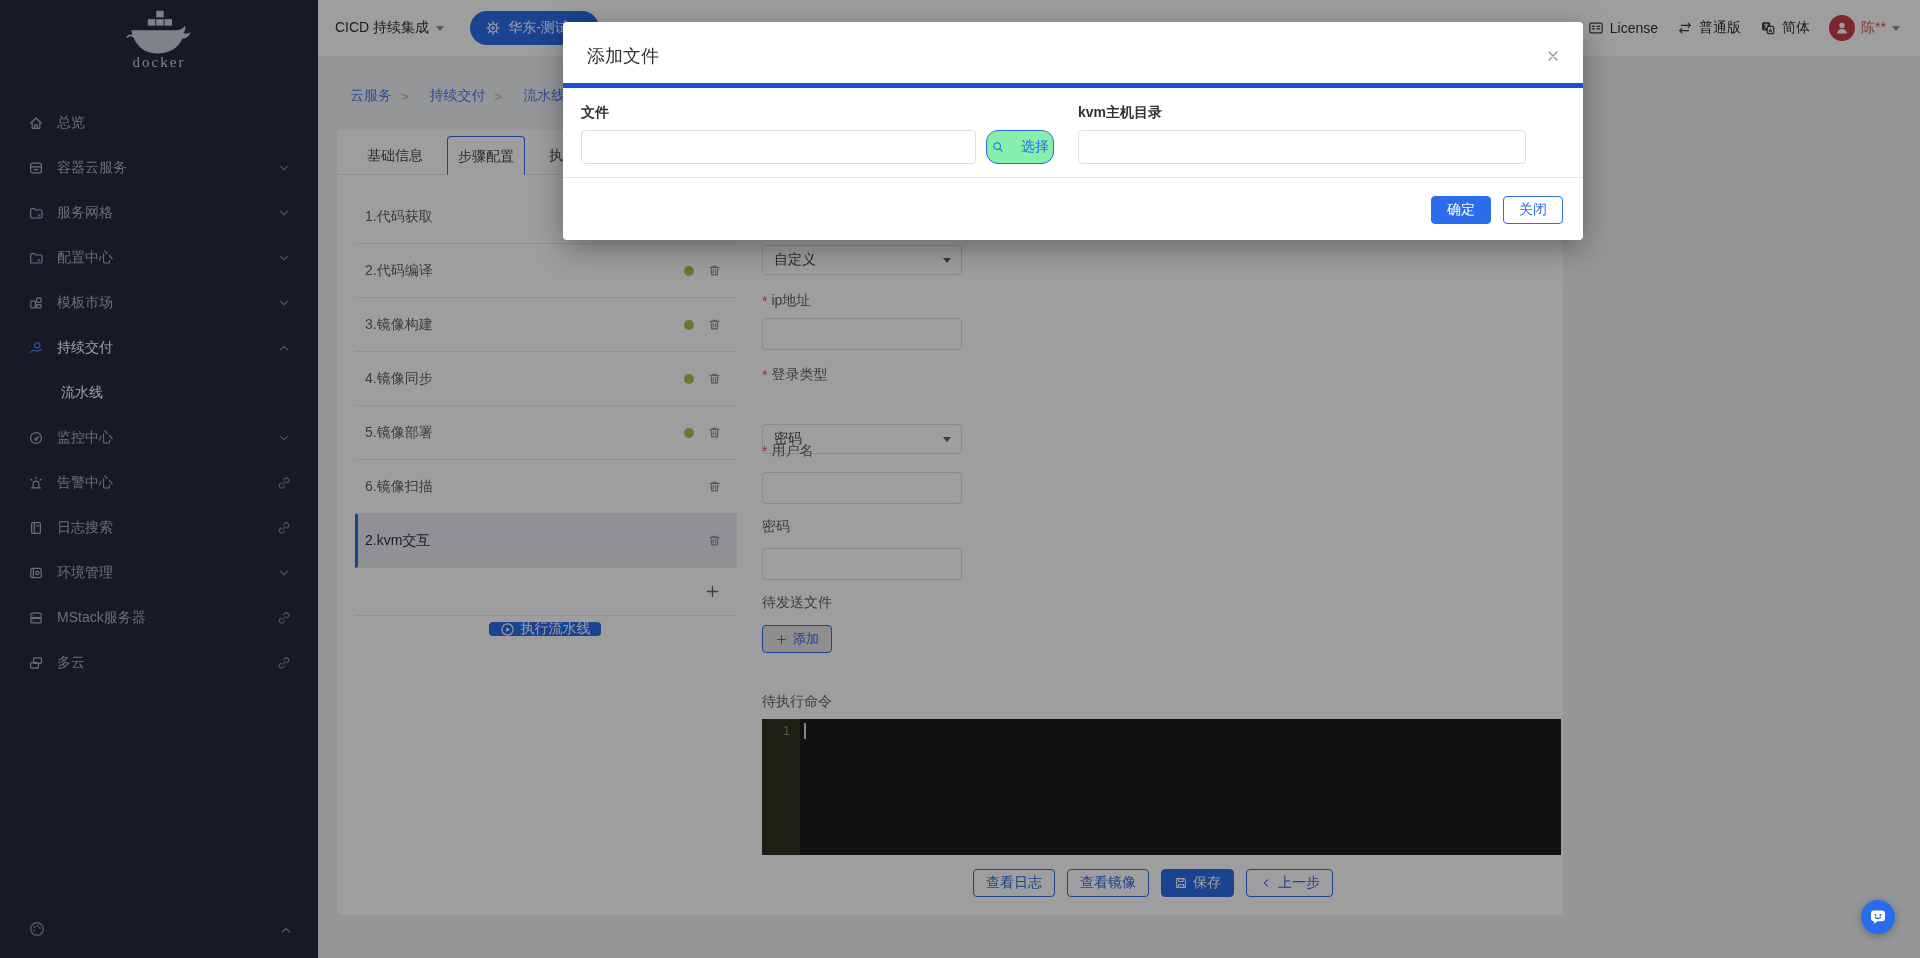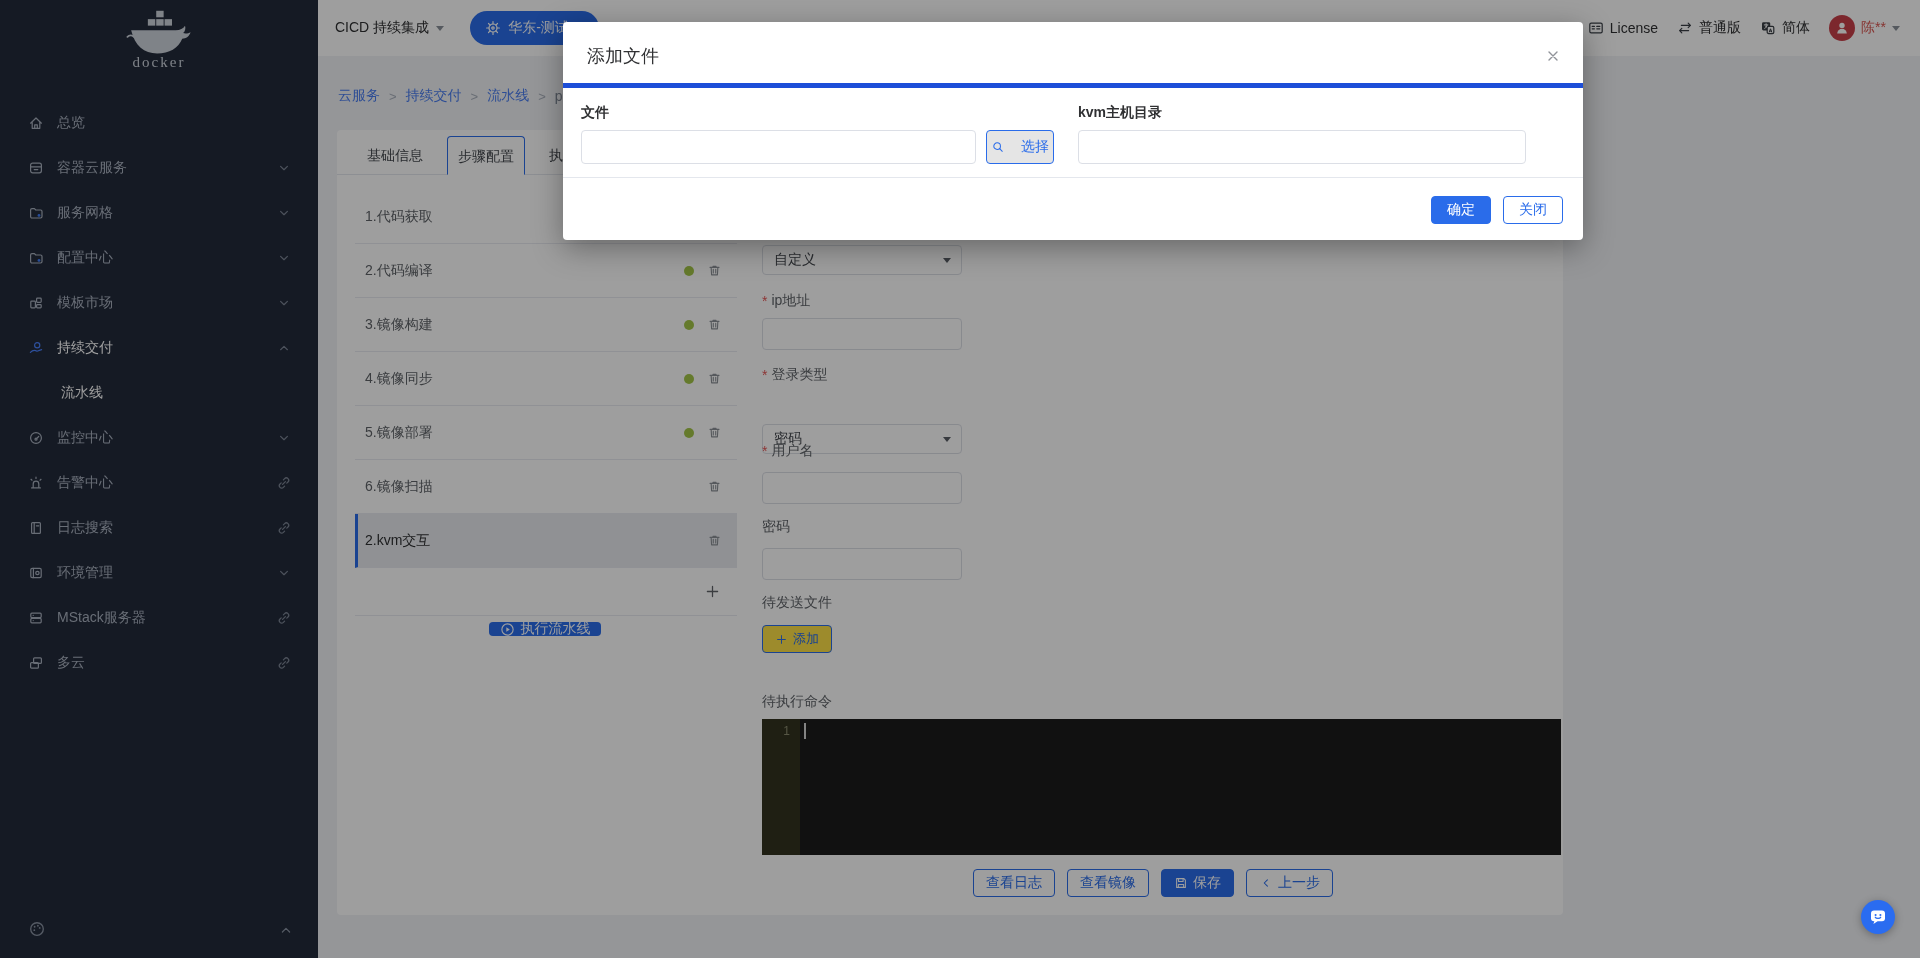--- a/index.html
+++ b/index.html
@@ -31,21 +31,21 @@
   .cluster-pill{margin-left:26px;height:34px;border-radius:17px;background:#2a6cea;color:#fff;display:flex;align-items:center;gap:7px;padding:0 15px;font-size:14px;border:none;cursor:pointer;}
   .cluster-pill .caret-down{color:#dbe6ff;}
   .top-right{margin-left:auto;display:flex;align-items:center;gap:19px;font-size:14px;color:#303133;}
   .tr-item{display:flex;align-items:center;gap:6px;cursor:pointer;}
   .tr-item .ticon{width:16px;height:16px;color:#3a3f46;}
   .avatar{width:26px;height:26px;border-radius:50%;background:#c9404a;display:flex;align-items:center;justify-content:center;}
   .user-name{color:#d9544f;}
   .user-caret{color:#8a9099;}
 
   .breadcrumb{position:absolute;top:87px;left:20px;display:flex;align-items:center;gap:9px;font-size:14px;}
-  .crumb{color:#4a7df0;cursor:pointer;}
+  .crumb{color:#4a7df0;cursor:pointer;margin-left:12px;}
   .crumb.current{color:#7e8794;cursor:default;}
   .crumb-sep{color:#a9b0bc;font-size:13px;}
 
   .card{position:absolute;left:19px;top:130px;width:1226px;height:785px;background:#fff;border-radius:4px;}
   .tabs{position:absolute;left:0;top:6px;right:0;height:39px;border-bottom:1px solid #e4e7ed;display:flex;align-items:flex-end;padding-left:20px;}
   .tab{height:38px;line-height:38px;padding:0 10px;margin-right:14px;font-size:14px;color:#44484e;cursor:pointer;white-space:nowrap;}
   .tab.active{height:39px;margin-bottom:-1px;background:#fff;border:1px solid #2a6cea;border-bottom:1px solid #fff;border-radius:4px 4px 0 0;}
 
   .steps{position:absolute;left:18px;top:60px;width:382px;}
   .step-row{height:54px;display:flex;align-items:center;border-bottom:1px solid #e8ebf0;padding:0 15px 0 10px;font-size:14px;color:#5f6368;cursor:pointer;}
@@ -57,21 +57,21 @@
   .plus-icon{width:17px;height:17px;color:#5f6368;cursor:pointer;}
   .run-btn{position:absolute;left:152px;top:492px;width:112px;height:14px;background:#2a6cea;color:#fff;border:none;border-radius:4px;font-size:14px;display:flex;align-items:center;justify-content:center;gap:6px;cursor:pointer;}
   .run-btn .bi{width:15px;height:15px;}
 
   .fcol{position:absolute;left:425px;width:200px;}
   .flabel{position:absolute;left:425px;height:18px;font-size:14px;color:#5f6368;display:flex;align-items:center;}
   .req{color:#e45656;margin-right:4px;font-size:14px;}
   .fselect{height:30px;border:1px solid #dcdfe6;border-radius:4px;background:#fff;display:flex;align-items:center;padding:0 26px 0 11px;font-size:14px;color:#44484e;position:relative;cursor:pointer;}
   .fselect .caret-down{position:absolute;right:10px;top:12px;color:#5a5e66;}
   .finput{width:200px;height:32px;border:1px solid #dcdfe6;border-radius:4px;background:#fff;padding:0 11px;font-size:14px;color:#303133;outline:none;}
-  .add-btn{position:absolute;left:425px;top:495px;height:28px;padding:0 12px;background:#fde047;border:1px solid #2a6cea;color:#2a6cea;border-radius:4px;font-size:13px;display:flex;align-items:center;gap:5px;cursor:pointer;}
+  .add-btn{position:absolute;left:425px;top:495px;height:28px;padding:0 12px;background:#e5e5e5;border:1px solid #2a6cea;color:#2a6cea;border-radius:4px;font-size:13px;display:flex;align-items:center;gap:5px;cursor:pointer;}
   .add-btn .bi{width:13px;height:13px;}
 
   .editor{position:absolute;left:425px;top:589px;width:799px;height:136px;display:flex;background:#1c1c1c;}
   .gutter{width:38px;background:#32331f;color:#8b8b70;font-family:"DejaVu Sans Mono",monospace;font-size:12px;text-align:right;padding:5px 10px 0 0;flex:none;}
   .code-area{flex:1;position:relative;background:#1c1c1c;}
   .cursor-bar{position:absolute;left:4px;top:4px;width:2px;height:16px;background:#d4d4d4;}
 
   .card-foot{position:absolute;left:636px;top:739px;display:flex;gap:12px;}
   .fbtn{height:28px;padding:0 12px;border:1px solid #2a6cea;border-radius:4px;background:#fff;color:#2a6cea;font-size:14px;display:flex;align-items:center;gap:5px;cursor:pointer;}
   .fbtn.primary{background:#2a6cea;color:#fff;}
@@ -79,21 +79,21 @@
 
   
   .overlay{position:absolute;inset:0;background:rgba(0,0,0,0.38);z-index:40;}
   .modal{position:absolute;left:563px;top:22px;width:1020px;height:218px;background:#fff;border-radius:4px;box-shadow:0 8px 30px rgba(0,0,0,.35);z-index:60;}
   .modal-header{position:relative;height:66px;border-bottom:5px solid #1d4ed8;padding:22px 24px 0;}
   .modal-title{font-size:18px;color:#303133;}
   .modal-close{position:absolute;right:22px;top:26px;width:16px;height:16px;color:#909399;cursor:pointer;}
   .modal-body{position:relative;height:90px;border-bottom:1px solid #e4e7ed;}
   .mlabel{position:absolute;top:16px;font-size:14px;font-weight:bold;color:#303133;}
   .minput{position:absolute;top:42px;height:34px;border:1px solid #dcdfe6;border-radius:4px;padding:0 11px;font-size:14px;color:#303133;outline:none;background:#fff;}
-  .choose-btn{position:absolute;left:423px;top:42px;width:68px;height:34px;background:#e5e5e5;border:1px solid #2a6cea;border-radius:4px;color:#2a6cea;font-size:14px;display:flex;align-items:center;justify-content:center;gap:16px;cursor:pointer;}
+  .choose-btn{position:absolute;left:423px;top:42px;width:68px;height:34px;background:#86efac;border:1px solid #2a6cea;border-radius:12px;color:#2a6cea;font-size:14px;display:flex;align-items:center;justify-content:center;gap:16px;cursor:pointer;}
   .choose-btn .bi{width:14px;height:14px;}
   .modal-footer{position:absolute;right:20px;top:174px;display:flex;gap:12px;}
   .mbtn{height:28px;padding:0 15px;border-radius:4px;font-size:14px;display:flex;align-items:center;cursor:pointer;}
   .mbtn.primary{background:#2a6cea;border:1px solid #2a6cea;color:#fff;}
   .mbtn.plain{background:#fff;border:1px solid #2a6cea;color:#2a6cea;}
 
   .chat-fab{position:absolute;left:1861px;top:900px;width:34px;height:34px;border-radius:50%;background:#2a6cf0;border:none;display:flex;align-items:center;justify-content:center;box-shadow:0 2px 8px rgba(0,0,0,.3);z-index:70;cursor:pointer;}
 </style>
 </head>
 <body>

